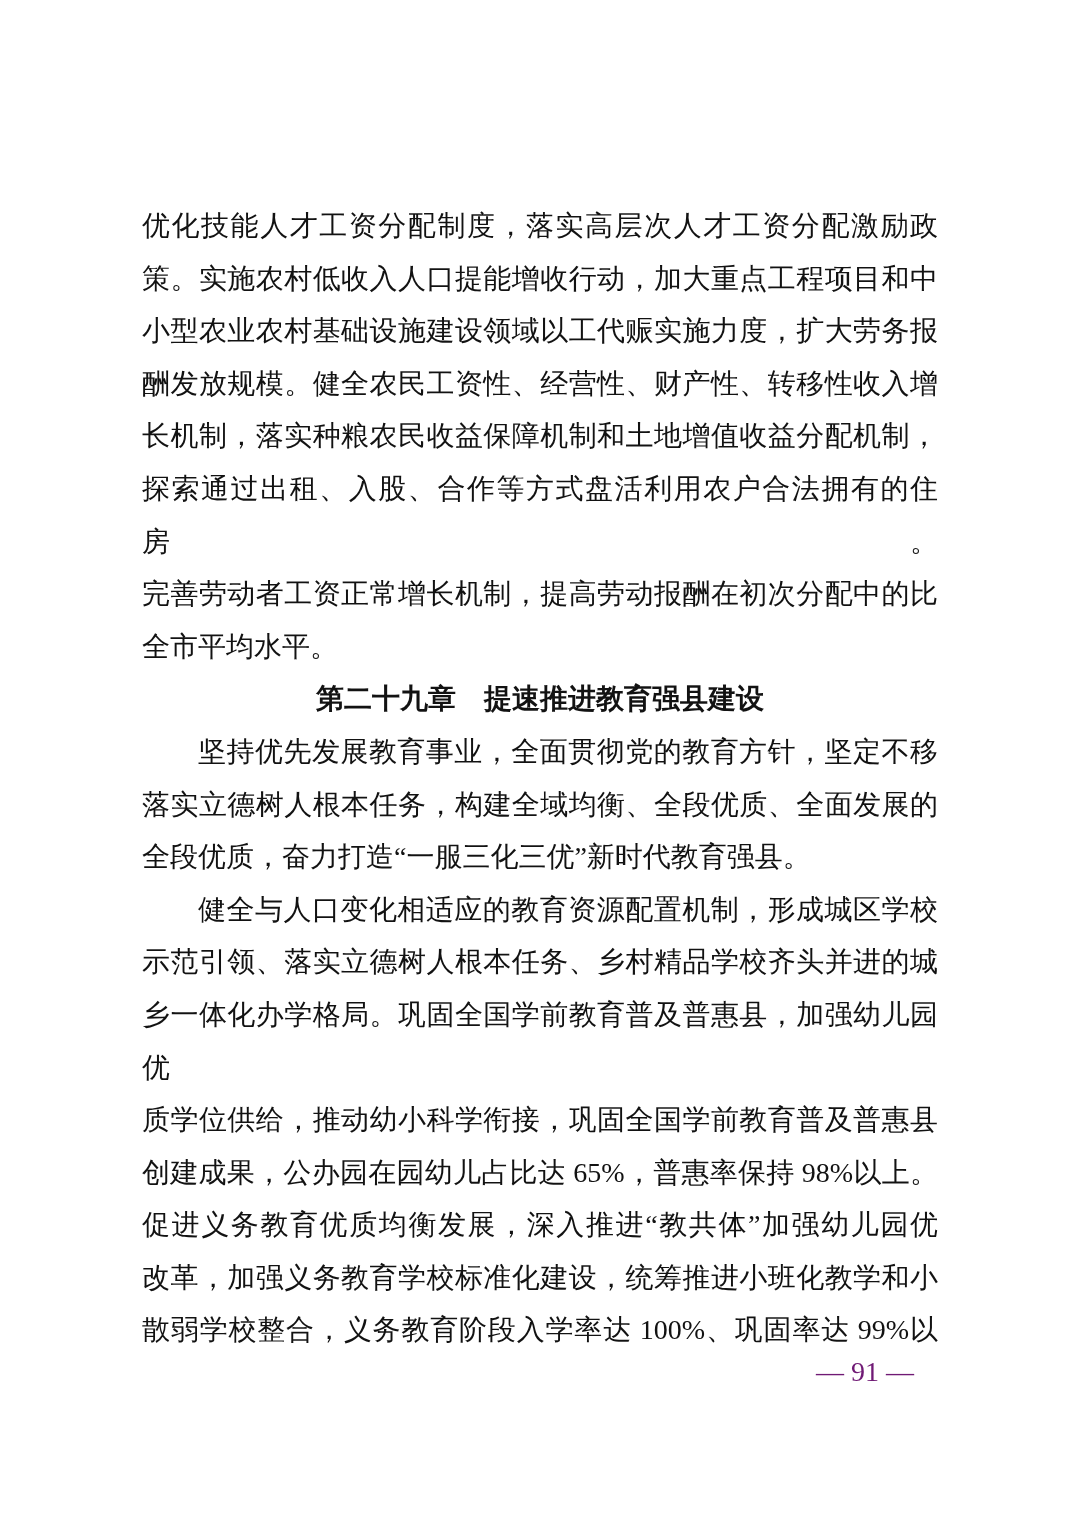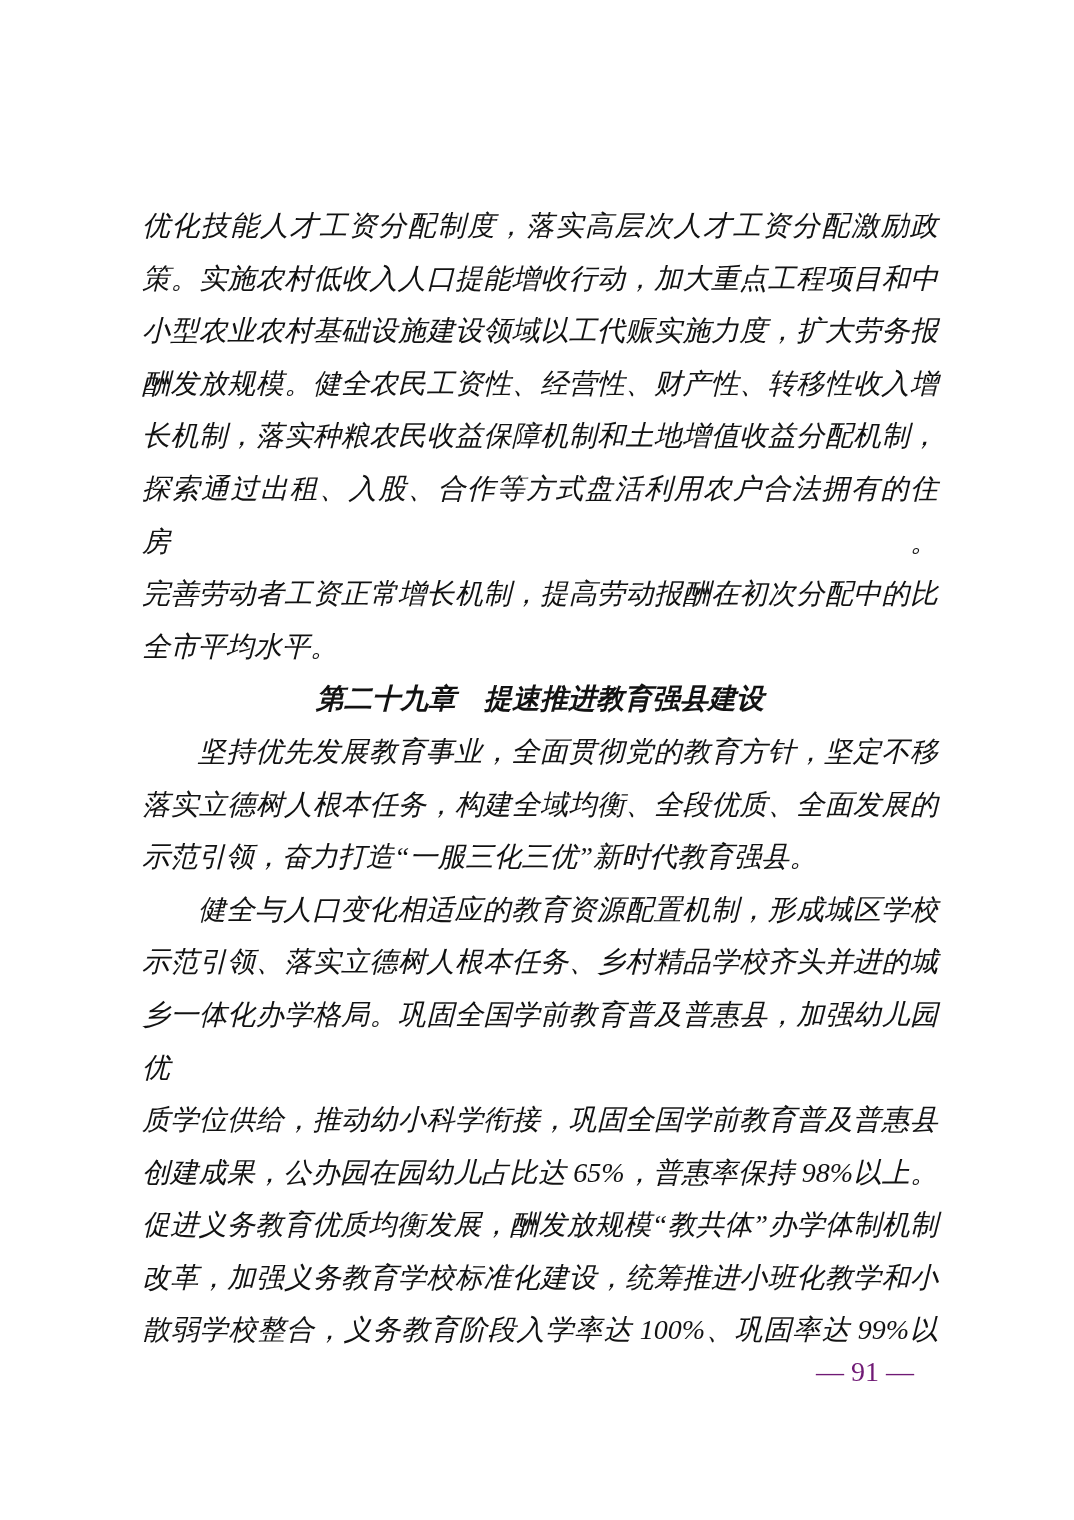--- a/index.html
+++ b/index.html
@@ -16,21 +16,20 @@
     font-family: "Liberation Serif", "DejaVu Serif", serif;
     color: #121212;
   }
   .text-block {
     position: absolute;
     left: 142px;
     top: 200px;
     width: 796px;
     font-size: 28px;
     line-height: 52.6px;
-    font-style: italic;
   }
   .line {
     text-align: justify;
     text-align-last: justify;
     white-space: normal;
   }
   .line.end {
     text-align-last: left;
   }
   .line.indent {
@@ -60,24 +59,24 @@
       <div class="line j">策。实施农村低收入人口提能增收行动，加大重点工程项目和中</div>
       <div class="line j">小型农业农村基础设施建设领域以工代赈实施力度，扩大劳务报</div>
       <div class="line j">酬发放规模。健全农民工资性、经营性、财产性、转移性收入增</div>
       <div class="line j">长机制，落实种粮农民收益保障机制和土地增值收益分配机制，</div>
       <div class="line j">探索通过出租、入股、合作等方式盘活利用农户合法拥有的住房。</div>
       <div class="line j">完善劳动者工资正常增长机制，提高劳动报酬在初次分配中的比</div>
       <div class="line end">全市平均水平。</div>
       <div class="line chapter">第二十九章　提速推进教育强县建设</div>
       <div class="line indent">坚持优先发展教育事业，全面贯彻党的教育方针，坚定不移</div>
       <div class="line j">落实立德树人根本任务，构建全域均衡、全段优质、全面发展的</div>
-      <div class="line end">示范引领，奋力打造“一服三化三优”新时代教育强县。</div>
+      <div class="line end">全段优质，奋力打造“一服三化三优”新时代教育强县。</div>
       <div class="line indent">健全与人口变化相适应的教育资源配置机制，形成城区学校</div>
       <div class="line j">示范引领、落实立德树人根本任务、乡村精品学校齐头并进的城</div>
       <div class="line j">乡一体化办学格局。巩固全国学前教育普及普惠县，加强幼儿园优</div>
       <div class="line j">质学位供给，推动幼小科学衔接，巩固全国学前教育普及普惠县</div>
       <div class="line j">创建成果，公办园在园幼儿占比达 65%，普惠率保持 98%以上。</div>
-      <div class="line j">促进义务教育优质均衡发展，酬发放规模“教共体”办学体制机制</div>
+      <div class="line j">促进义务教育优质均衡发展，深入推进“教共体”加强幼儿园优</div>
       <div class="line j">改革，加强义务教育学校标准化建设，统筹推进小班化教学和小</div>
       <div class="line j">散弱学校整合，义务教育阶段入学率达 100%、巩固率达 99%以</div>
     </div>
   <div class="pagenum">— 91 —</div>
 </div>
 
 </body></html>

